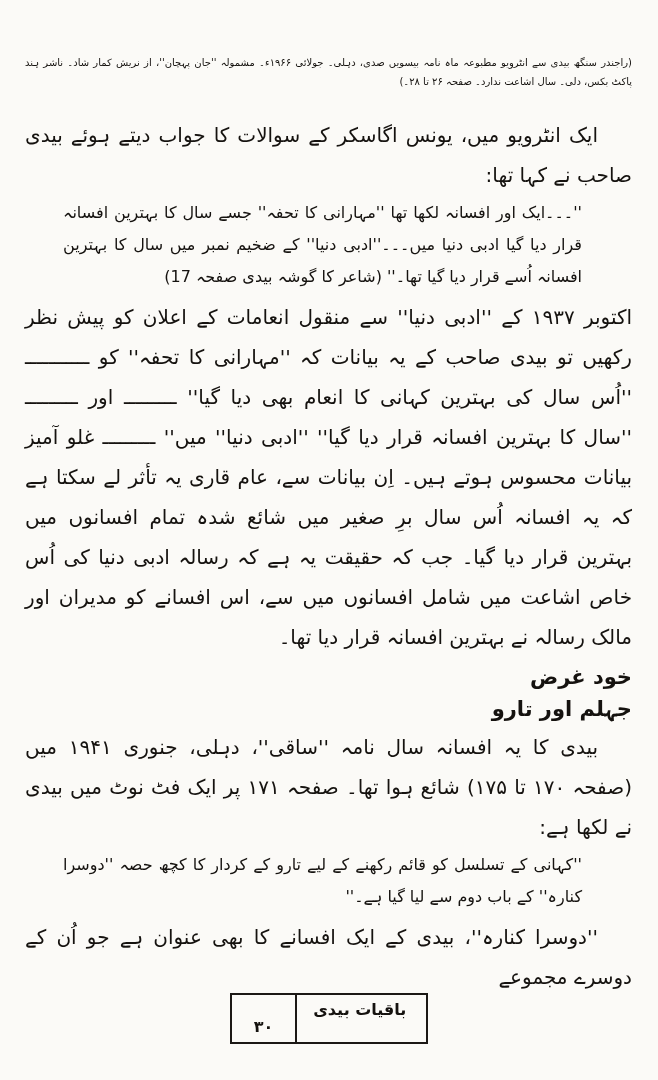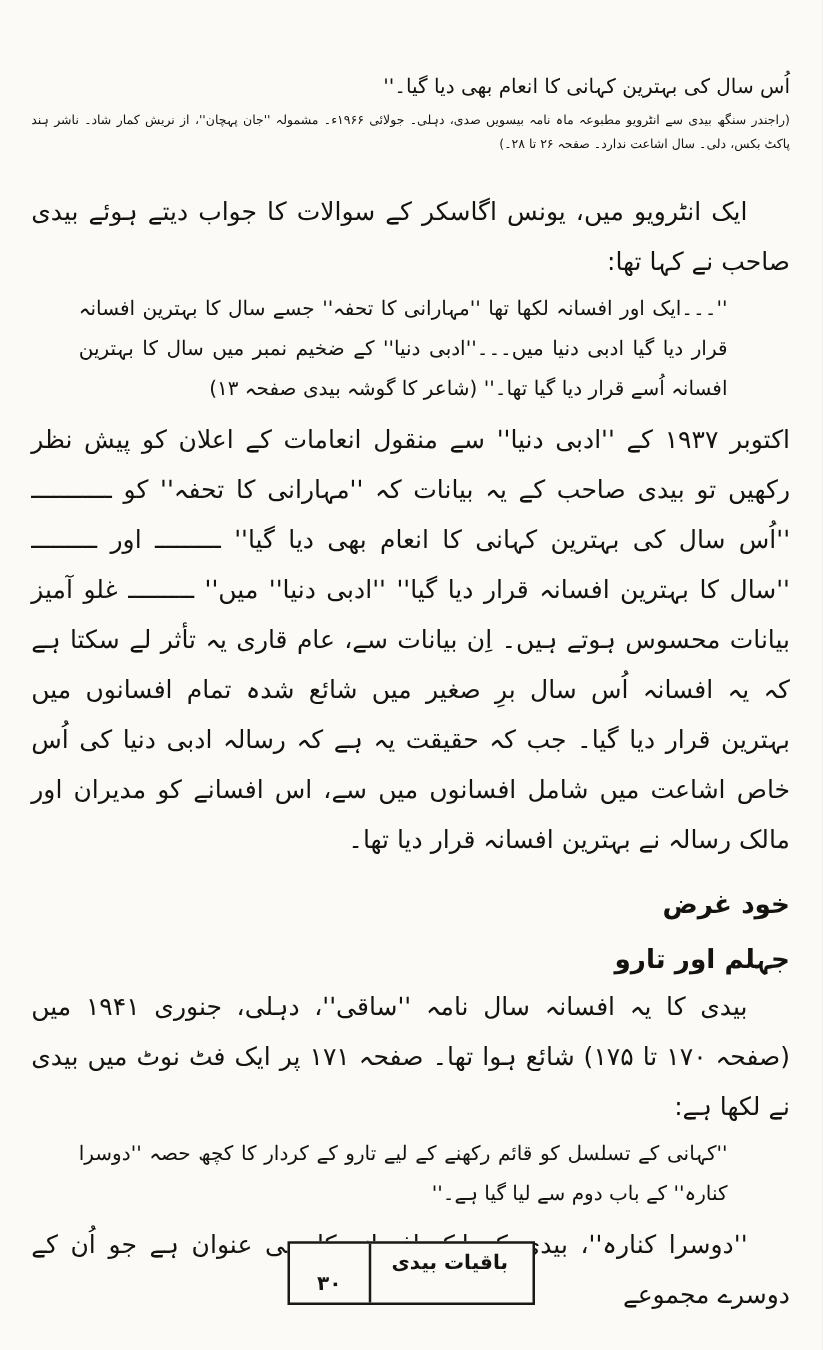--- a/index.html
+++ b/index.html
@@ -40,21 +40,21 @@
     text-align: justify;
   }
   .indent { text-indent: 34px; }
   .quote-block {
     margin: 2px 50px 4px 38px;
     font-size: 16px;
     line-height: 2.0;
     text-align: justify;
   }
   .heading {
-    margin: 20px 0 6px 0;
+    margin: 8px 0 6px 0;
     font-size: 21px;
     font-weight: bold;
     text-align: right;
     letter-spacing: 0.5px;
   }
   .footer {
     position: absolute;
     bottom: 36px;
     left: 0;
     right: 0;
@@ -85,27 +85,26 @@
     display: flex;
     align-items: center;
   }
 </style>
 </head>
 <body>
 
 <div class="page">
   <div class="content">
 
-    <p class="carry-line">اُس سال کی بہترین کہانی کا انعام بھی دیا گیا۔''</p>
 
     <p class="citation">(راجندر سنگھ بیدی سے انٹرویو مطبوعہ ماہ نامہ بیسویں صدی، دہلی۔ جولائی ۱۹۶۶ء۔ مشمولہ ''جان پہچان''، از نریش کمار شاد۔ ناشر ہند پاکٹ بکس، دلی۔ سال اشاعت ندارد۔ صفحہ ۲۶ تا ۲۸۔)</p>
 
     <p class="para indent">ایک انٹرویو میں، یونس اگاسکر کے سوالات کا جواب دیتے ہوئے بیدی صاحب نے کہا تھا:</p>
 
-    <div class="quote-block">''۔۔۔ایک اور افسانہ لکھا تھا ''مہارانی کا تحفہ'' جسے سال کا بہترین افسانہ قرار دیا گیا ادبی دنیا میں۔۔۔''ادبی دنیا'' کے ضخیم نمبر میں سال کا بہترین افسانہ اُسے قرار دیا گیا تھا۔'' (شاعر کا گوشہ بیدی صفحہ ۱۳)</div>
+    <div class="quote-block">''۔۔۔ایک اور افسانہ لکھا تھا ''مہارانی کا تحفہ'' جسے سال کا بہترین افسانہ قرار دیا گیا ادبی دنیا میں۔۔۔''ادبی دنیا'' کے ضخیم نمبر میں سال کا بہترین افسانہ اُسے قرار دیا گیا تھا۔'' (شاعر کا گوشہ بیدی صفحہ 17)</div>
 
     <p class="para">اکتوبر ۱۹۳۷ کے ''ادبی دنیا'' سے منقول انعامات کے اعلان کو پیش نظر رکھیں تو بیدی صاحب کے یہ بیانات کہ ''مہارانی کا تحفہ'' کو ـــــــــــ ''اُس سال کی بہترین کہانی کا انعام بھی دیا گیا'' ـــــــــ اور ـــــــــ ''سال کا بہترین افسانہ قرار دیا گیا'' ''ادبی دنیا'' میں'' ـــــــــ غلو آمیز بیانات محسوس ہوتے ہیں۔ اِن بیانات سے، عام قاری یہ تأثر لے سکتا ہے کہ یہ افسانہ اُس سال برِ صغیر میں شائع شدہ تمام افسانوں میں بہترین قرار دیا گیا۔ جب کہ حقیقت یہ ہے کہ رسالہ ادبی دنیا کی اُس خاص اشاعت میں شامل افسانوں میں سے، اس افسانے کو مدیران اور مالک رسالہ نے بہترین افسانہ قرار دیا تھا۔</p>
 
     <h2 class="heading">خود غرض</h2>
 
 
     <h2 class="heading">جہلم اور تارو</h2>
 
     <p class="para indent">بیدی کا یہ افسانہ سال نامہ ''ساقی''، دہلی، جنوری ۱۹۴۱ میں (صفحہ ۱۷۰ تا ۱۷۵) شائع ہوا تھا۔ صفحہ ۱۷۱ پر ایک فٹ نوٹ میں بیدی نے لکھا ہے:</p>
 

